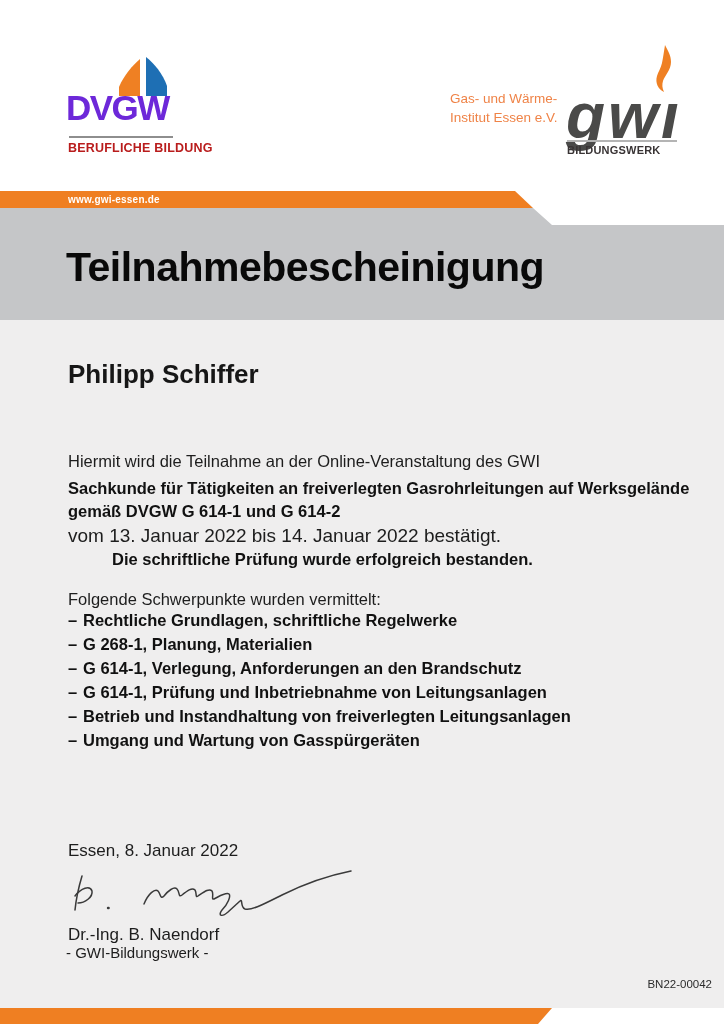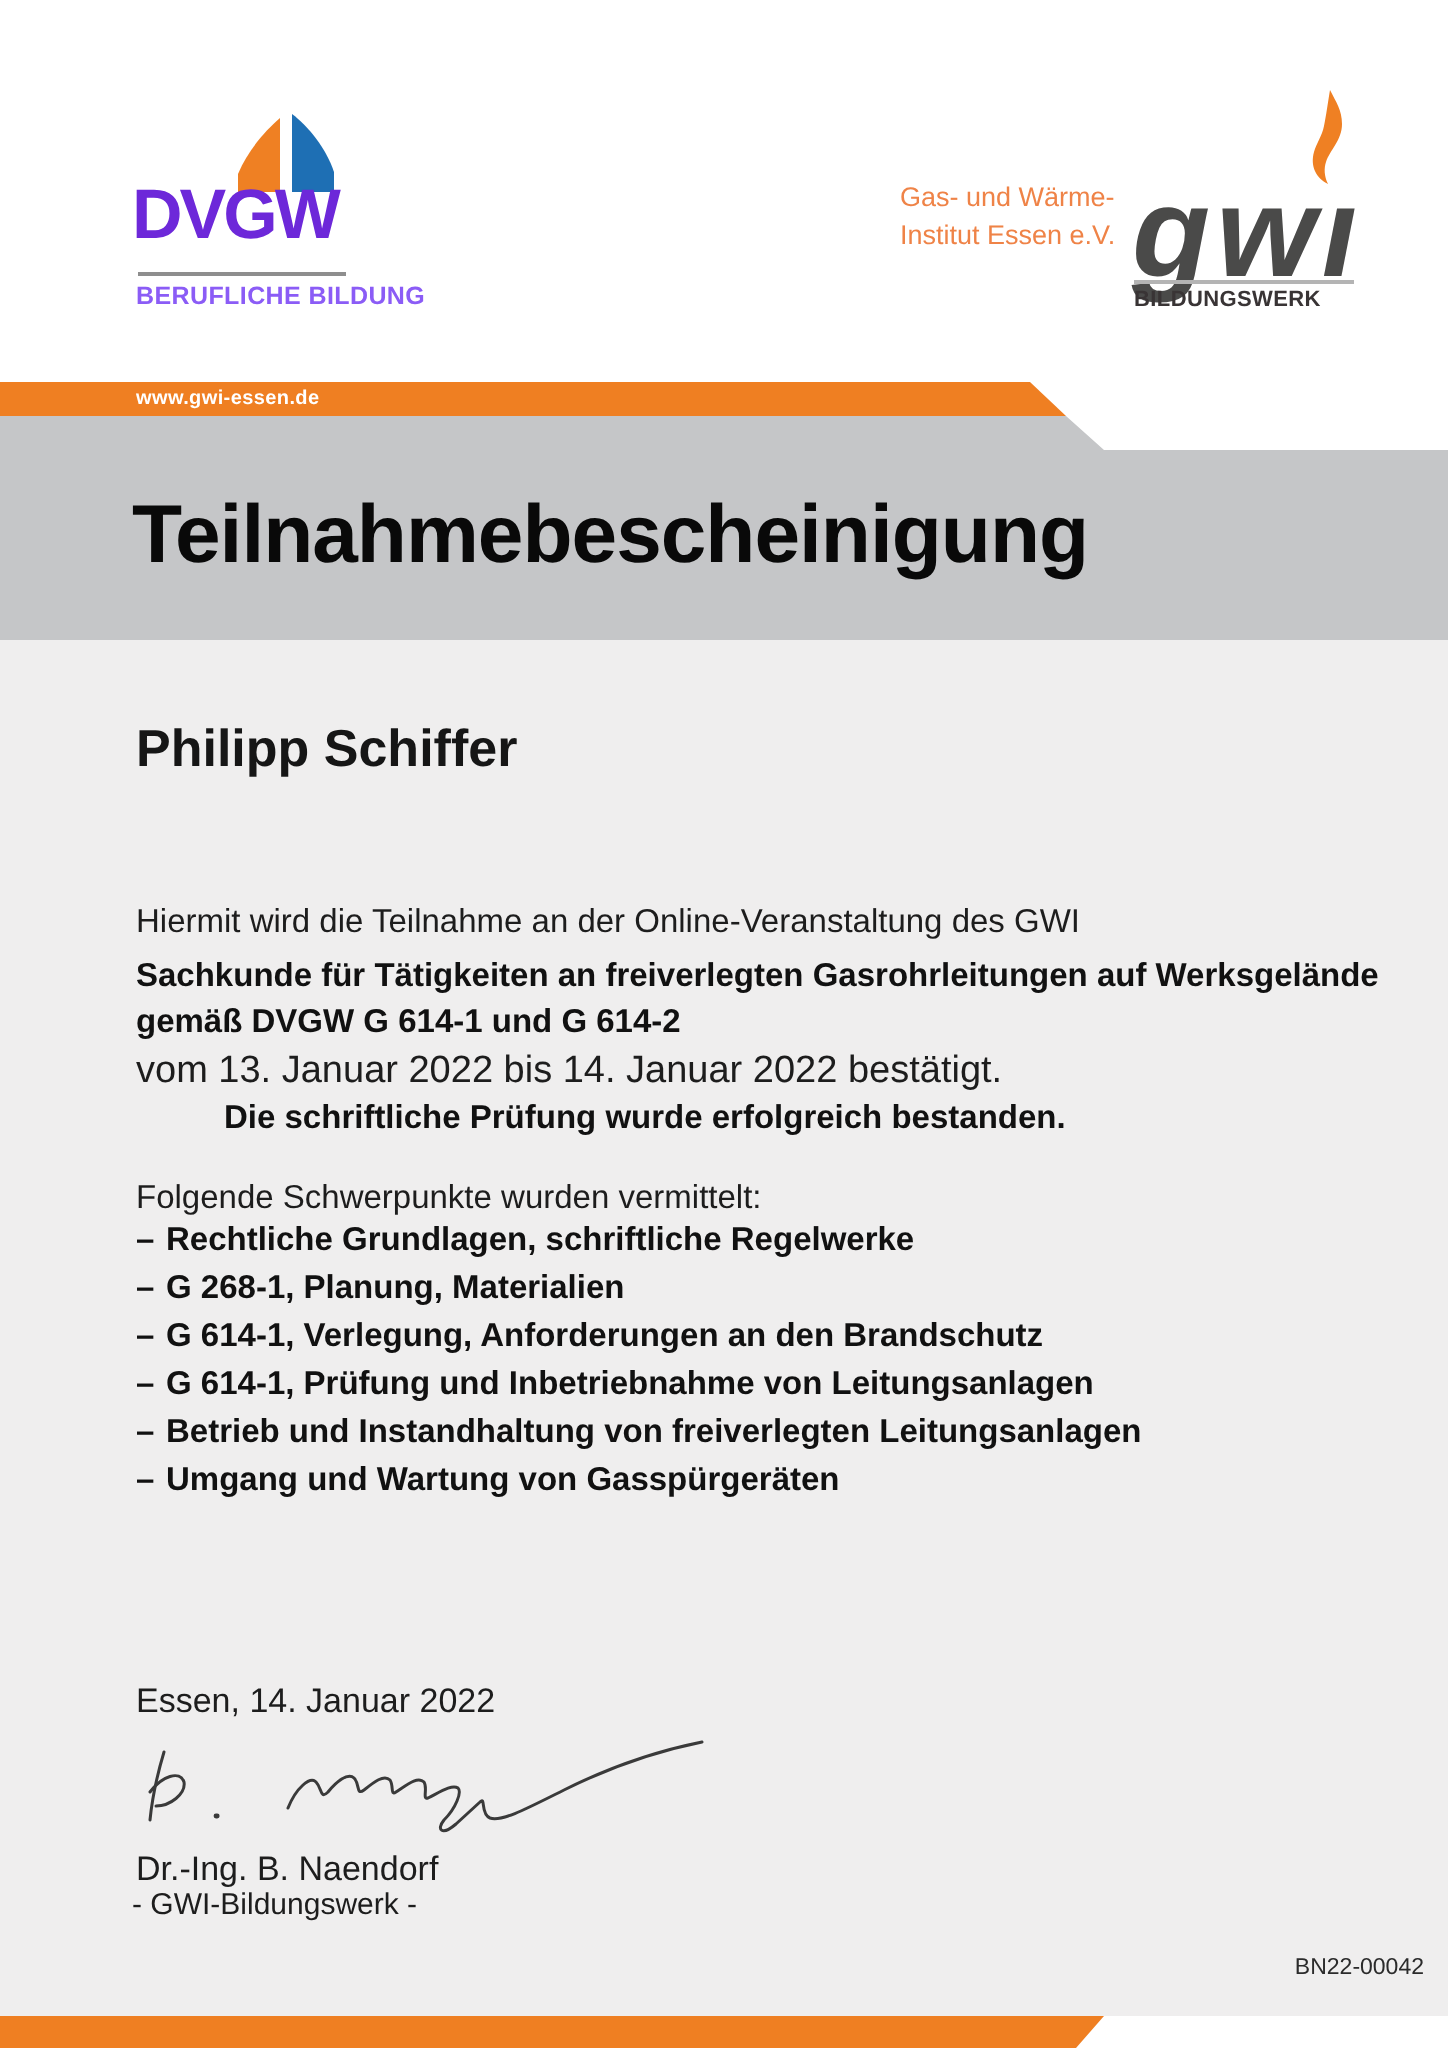--- a/index.html
+++ b/index.html
@@ -7,21 +7,21 @@
   .page {
     position:relative; width:724px; height:1024px; background:#ffffff;
     font-family:"Liberation Sans", sans-serif; overflow:hidden; color:#1d1d1d;
   }
   .abs { position:absolute; }
 
   
   .dvgw-icon   { left:117px; top:56px; }
   .dvgw-word   { left:66px;  top:90px;  font-size:35px; font-weight:700; letter-spacing:-1.5px; color:#6d28d9; line-height:1; }
   .dvgw-rule   { left:69px;  top:136px; width:104px; height:2px; background:#8e8e8e; }
-  .dvgw-sub    { left:68px;  top:141px; font-size:12.5px; font-weight:700; color:#8b5cf6; letter-spacing:0.2px; }
+  .dvgw-sub    { left:68px;  top:141px; font-size:12.5px; font-weight:700; color:#b91c1c; letter-spacing:0.2px; }
 
   
   .inst        { left:450px; top:89px;  font-size:13.5px; line-height:19px; color:#ef8347; }
   .gwi-word    { left:566px; top:84px;  font-size:64px; font-weight:700; color:#4a4a49; letter-spacing:3px; line-height:1;font-style:italic; }
   .gwi-flame   { left:652px; top:45px; }
   .gwi-rule    { left:567px; top:140px; width:110px; height:2px; background:#b4b4b4; }
   .gwi-sub     { left:567px; top:144px; font-size:11px; font-weight:700; color:#393435; letter-spacing:0.2px; }
 
   
   .banner-svg  { left:0; top:191px; }
@@ -109,21 +109,21 @@
     <li>
         <span class="dash">–</span>
         <span>Betrieb und Instandhaltung von freiverlegten Leitungsanlagen</span>
       </li>
     <li>
         <span class="dash">–</span>
         <span>Umgang und Wartung von Gasspürgeräten</span>
       </li>
   </ul>
 
-  <div class="abs placedate">Essen, 14. Januar 2022</div>
+  <div class="abs placedate">Essen, 8. Januar 2022</div>
   <svg class="abs sig-svg" width="290" height="54" viewBox="0 0 290 54">
     <g fill="none" stroke="#3a3a3a" stroke-width="1.5" stroke-linecap="round" stroke-linejoin="round">
       <path d="M14,12 C11,22 8,36 7,46"></path>
       <path d="M7,32 C13,24 22,21 24,27 C25,33 17,39 10,39"></path>
       <path d="M40,44 L40.6,44" stroke-width="2.4"></path>
       <path d="M76,40 C80,30 87,24 90,27 C93,30 92,36 96,32 C100,27 106,22 109,25 C112,28 110,34 114,31 C119,27 124,23 127,26 C129,29 127,34 130,32 C136,28 141,24 144,27 C146,30 143,36 146,35 C152,32 158,28 161,30 C163,32 160,40 154,46 C150,51 153,54 160,48 L172,37 C175,34 172,43 177,45 C183,47 196,40 214,31 C238,19 263,11 283,7"></path>
     </g>
   </svg>
   <div class="abs signer">Dr.-Ing. B. Naendorf</div>
   <div class="abs org">- GWI-Bildungswerk -</div>

